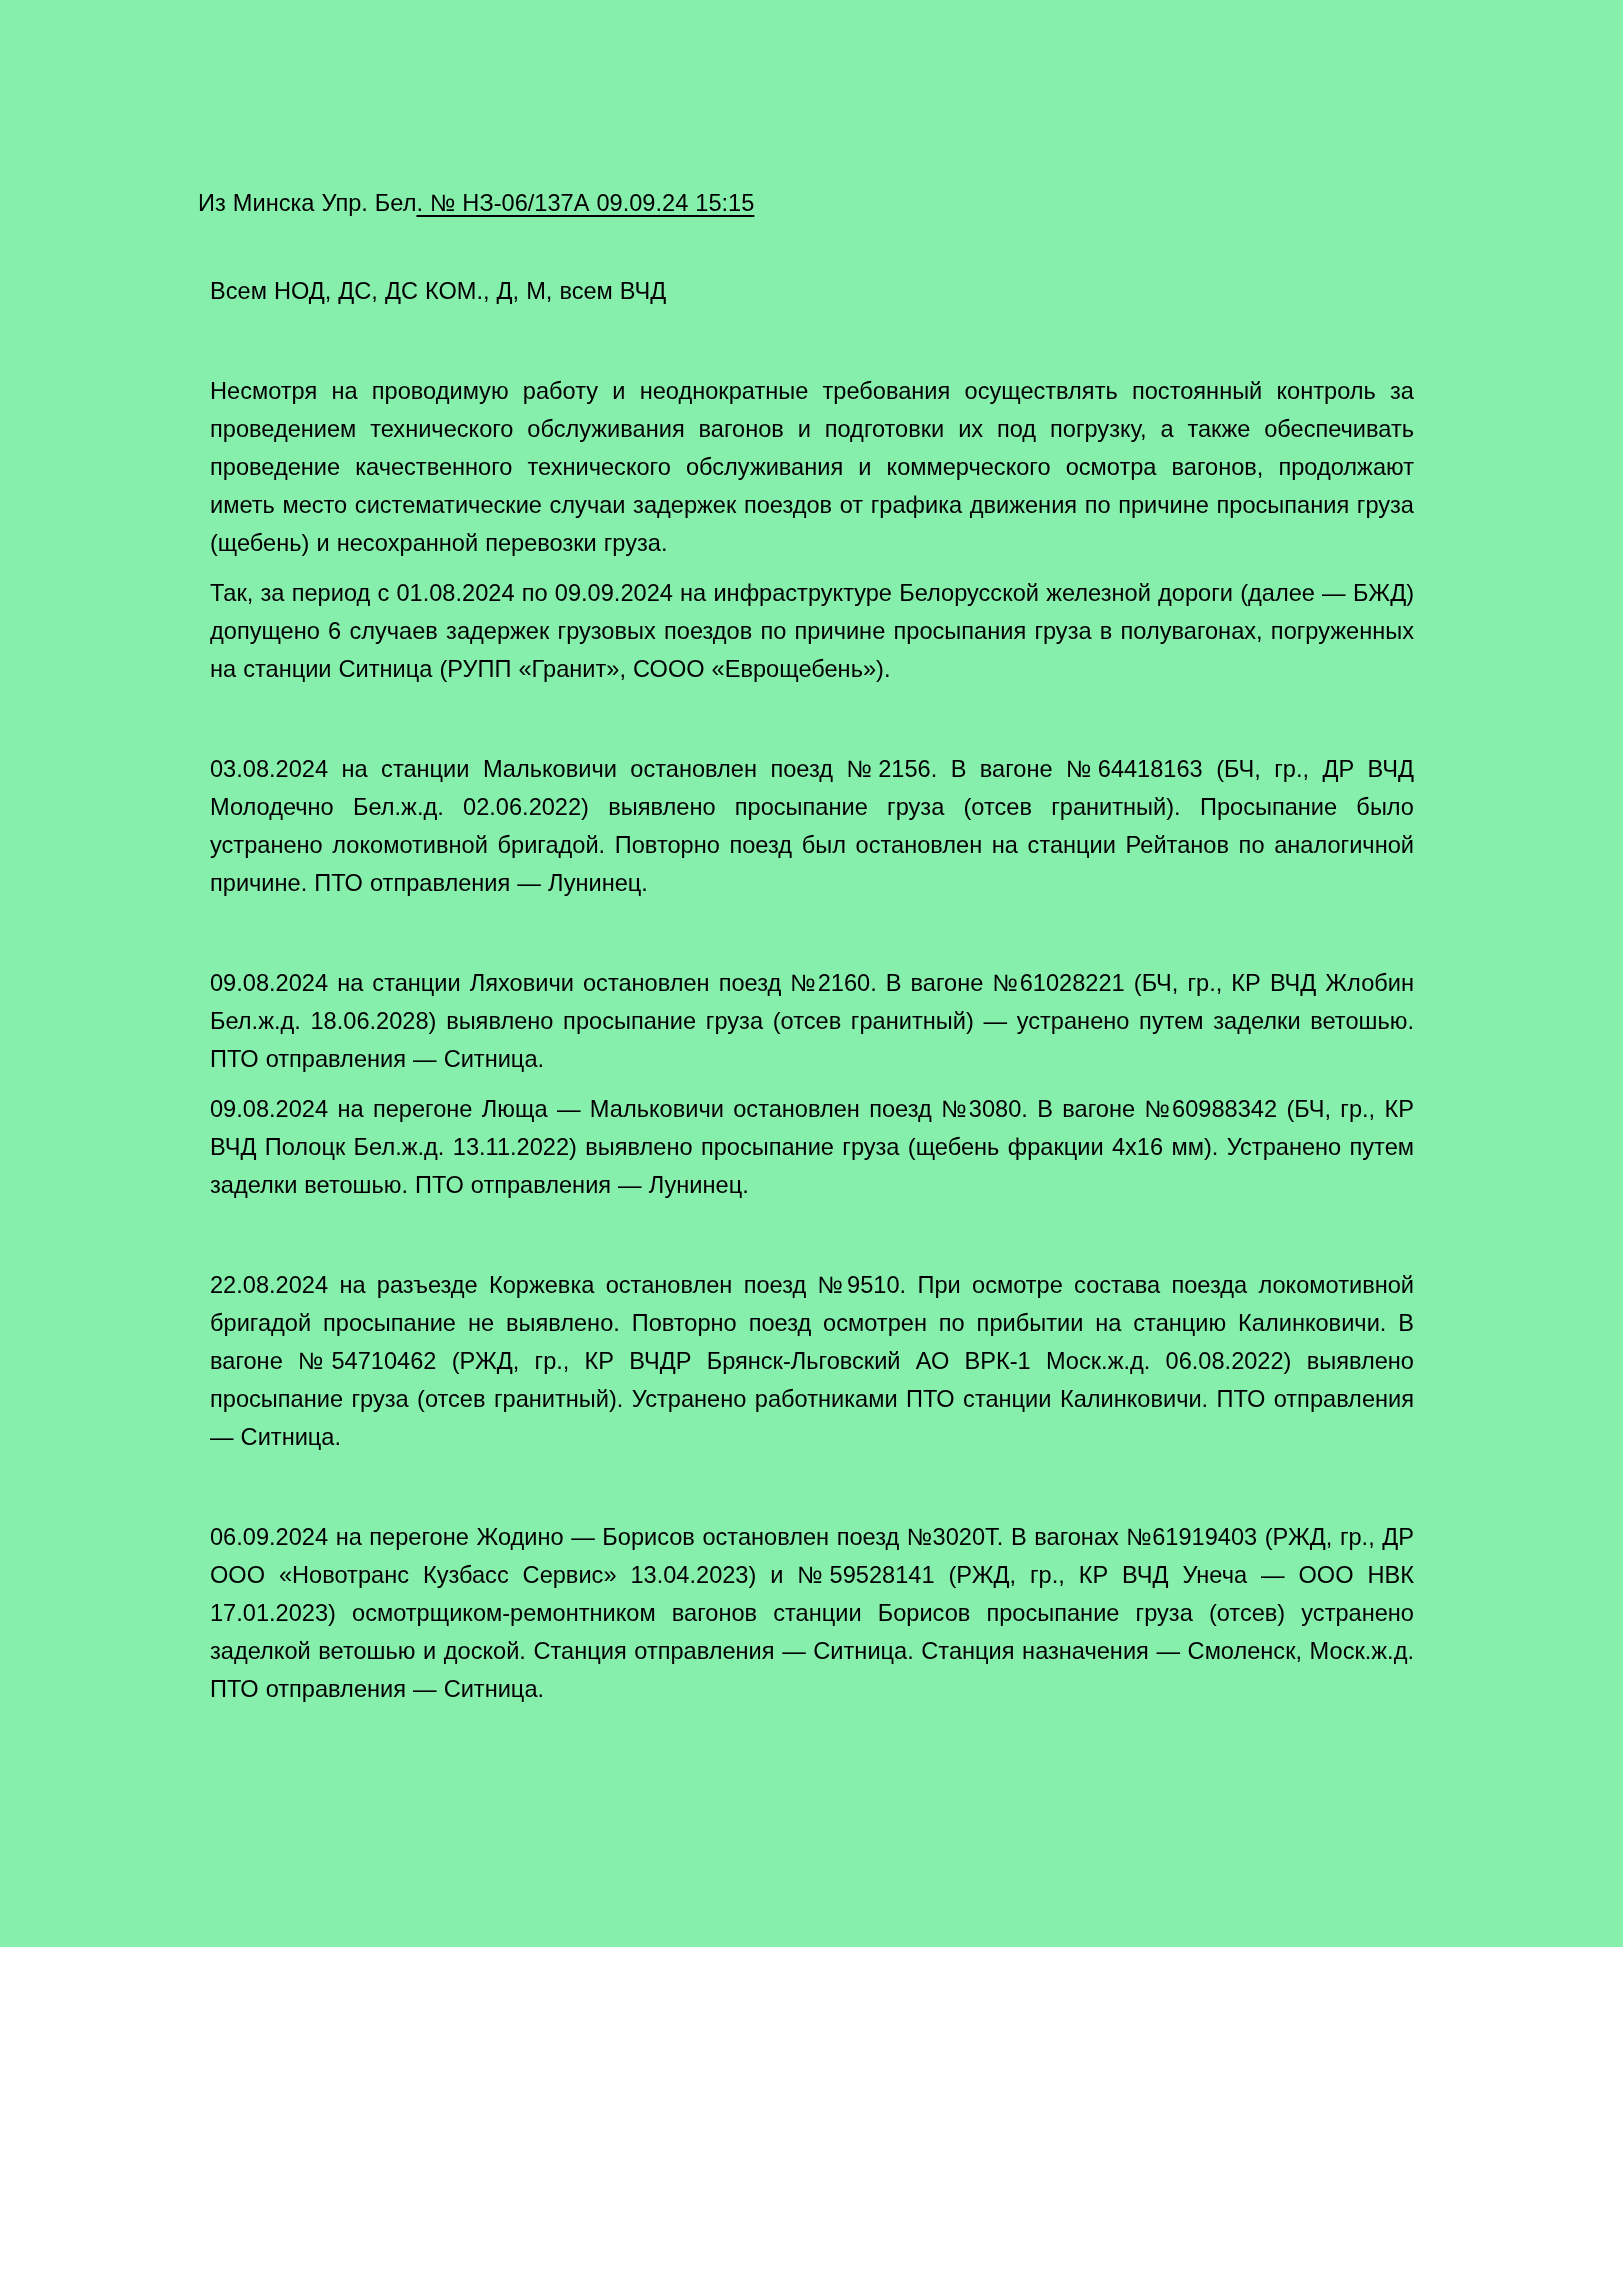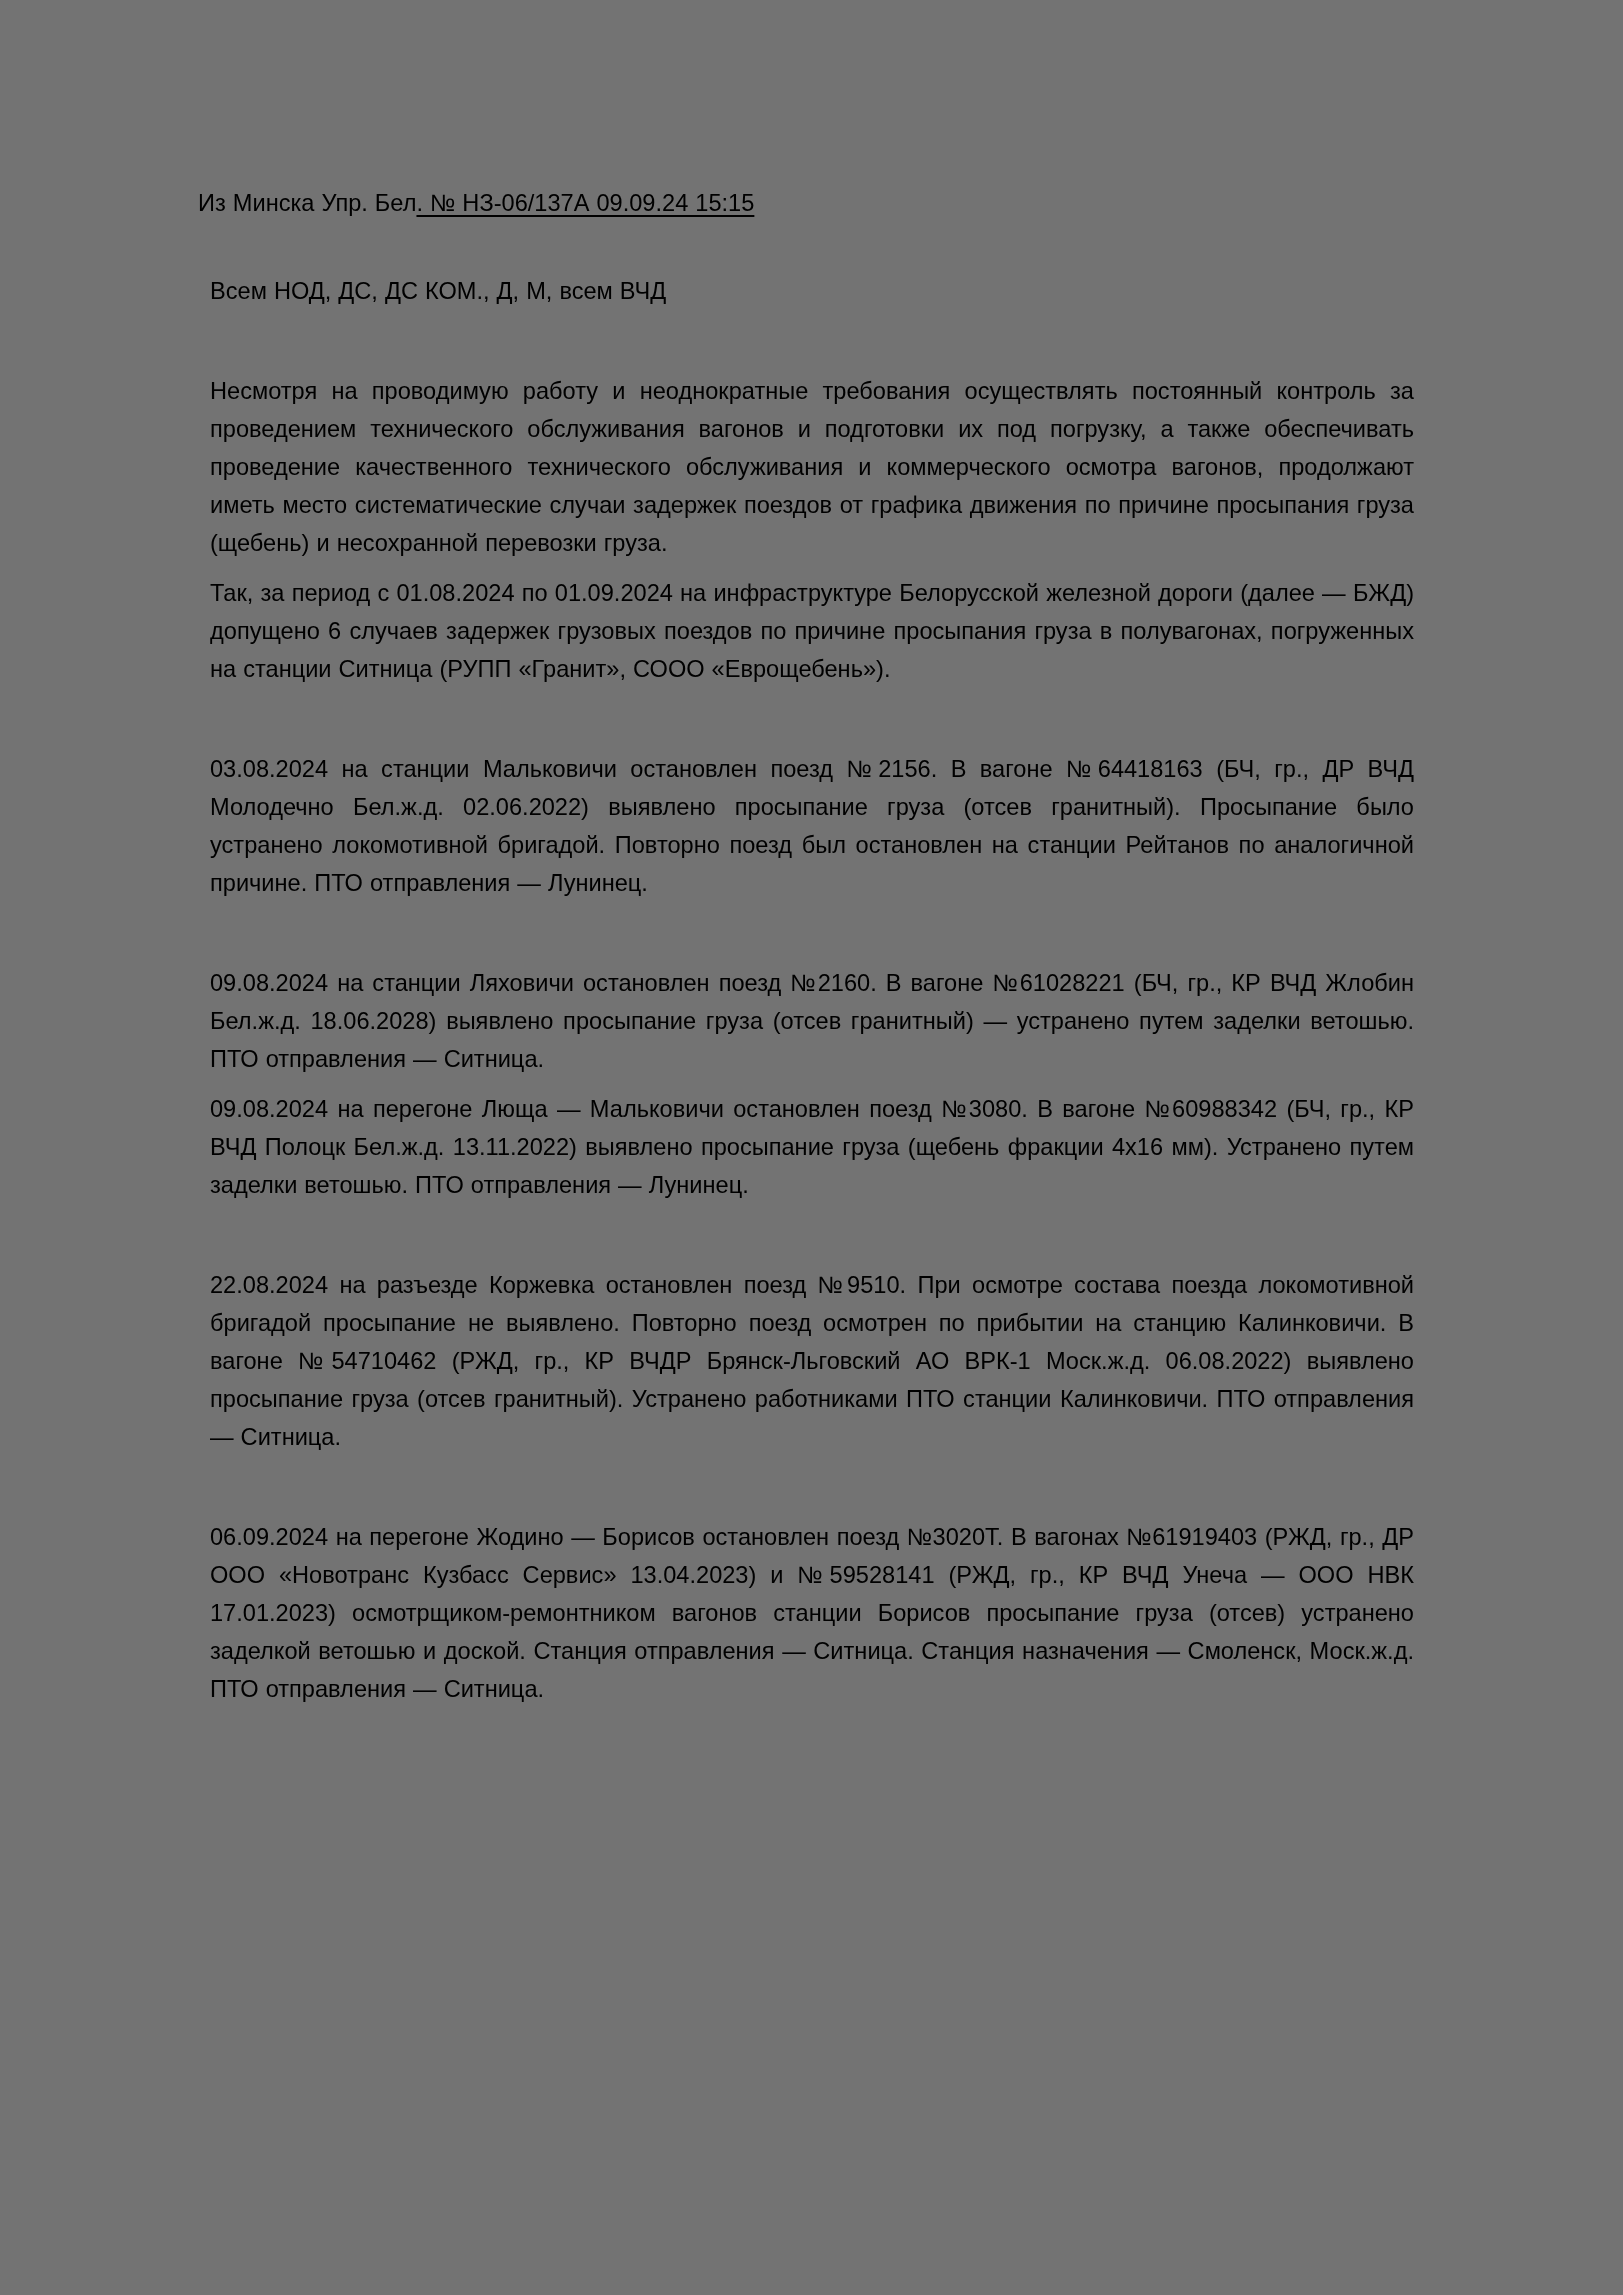--- a/index.html
+++ b/index.html
@@ -10,22 +10,22 @@
   body {
     width: 1623px;
     height: 2295px;
     font-family: "Liberation Sans", "DejaVu Sans", sans-serif;
     color: #000000;
     -webkit-font-smoothing: antialiased;
   }
   .page {
     position: relative;
     width: 1623px;
-    height: 2295px;
-    background: #737373;
+    height: 1947px;
+    background: #86efac;
     box-sizing: border-box;
   }
   .doc-body {
     position: absolute;
     left: 198px;
     top: 184px;
     width: 1228px;
   }
   .para {
     font-size: 23.6px;
@@ -57,21 +57,21 @@
 
     <p class="para para-head"><span>Из Минска Упр. Бел</span><span class="underlined">. № НЗ-06/137А 09.09.24 15:15</span></p>
 
     <div class="block-gap-lg"></div>
 
     <p class="para last-line-left">Всем НОД, ДС, ДС КОМ., Д, М, всем ВЧД</p>
 
     <div class="block-gap-lg"></div>
 
     <p class="para">Несмотря на проводимую работу и неоднократные требования осуществлять постоянный контроль за проведением технического обслуживания вагонов и подготовки их под погрузку, а также обеспечивать проведение качественного технического обслуживания и коммерческого осмотра вагонов, продолжают иметь место систематические случаи задержек поездов от графика движения по причине просыпания груза (щебень) и несохранной перевозки груза.</p>
-    <p class="para">Так, за период с 01.08.2024 по 01.09.2024 на инфраструктуре Белорусской железной дороги (далее — БЖД) допущено 6 случаев задержек грузовых поездов по причине просыпания груза в полувагонах, погруженных на станции Ситница (РУПП «Гранит», СООО «Еврощебень»).</p>
+    <p class="para">Так, за период с 01.08.2024 по 09.09.2024 на инфраструктуре Белорусской железной дороги (далее — БЖД) допущено 6 случаев задержек грузовых поездов по причине просыпания груза в полувагонах, погруженных на станции Ситница (РУПП «Гранит», СООО «Еврощебень»).</p>
 
     <div class="block-gap-md"></div>
 
     <p class="para">03.08.2024 на станции Мальковичи остановлен поезд №2156. В вагоне №64418163 (БЧ, гр., ДР ВЧД Молодечно Бел.ж.д. 02.06.2022) выявлено просыпание груза (отсев гранитный). Просыпание было устранено локомотивной бригадой. Повторно поезд был остановлен на станции Рейтанов по аналогичной причине. ПТО отправления — Лунинец.</p>
 
     <div class="block-gap-md"></div>
 
     <p class="para">09.08.2024 на станции Ляховичи остановлен поезд №2160. В вагоне №61028221 (БЧ, гр., КР ВЧД Жлобин Бел.ж.д. 18.06.2028) выявлено просыпание груза (отсев гранитный) — устранено путем заделки ветошью. ПТО отправления — Ситница.</p>
     <p class="para">09.08.2024 на перегоне Люща — Мальковичи остановлен поезд №3080. В вагоне №60988342 (БЧ, гр., КР ВЧД Полоцк Бел.ж.д. 13.11.2022) выявлено просыпание груза (щебень фракции 4х16 мм). Устранено путем заделки ветошью. ПТО отправления — Лунинец.</p>
 

